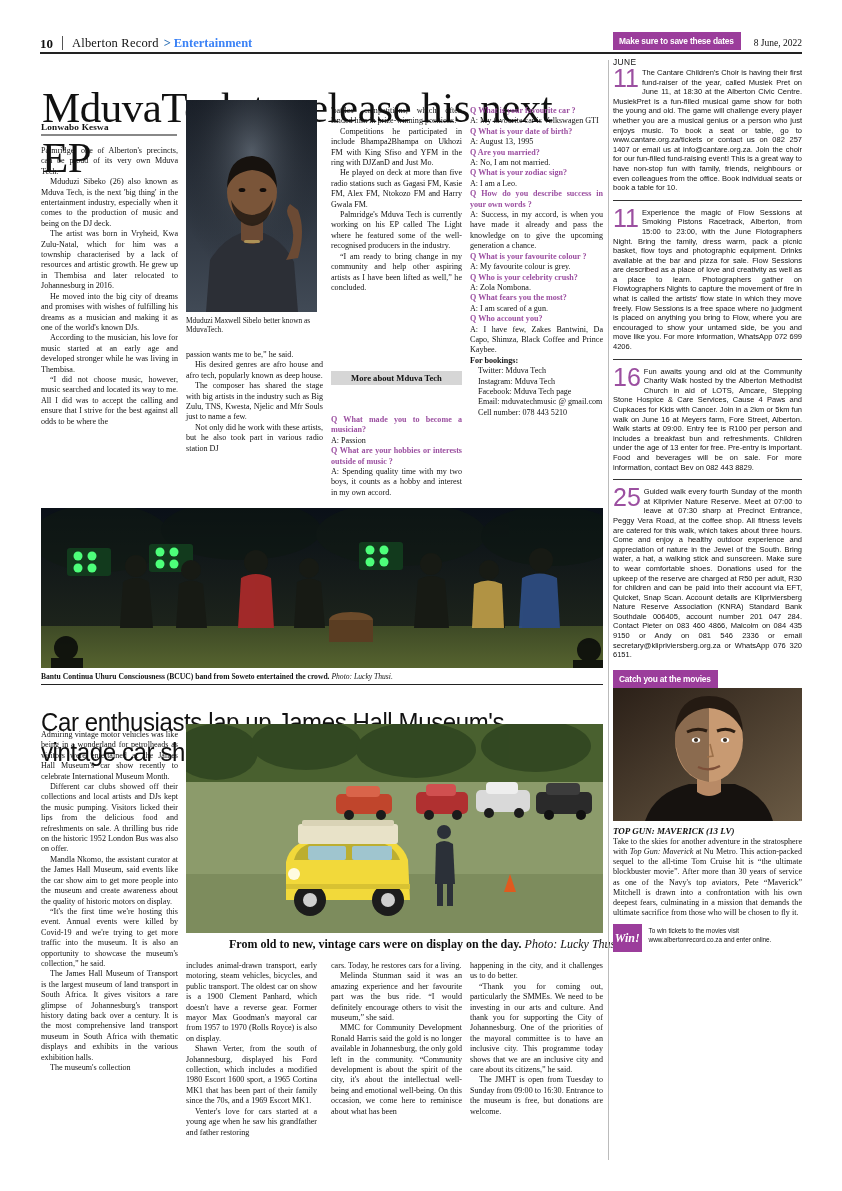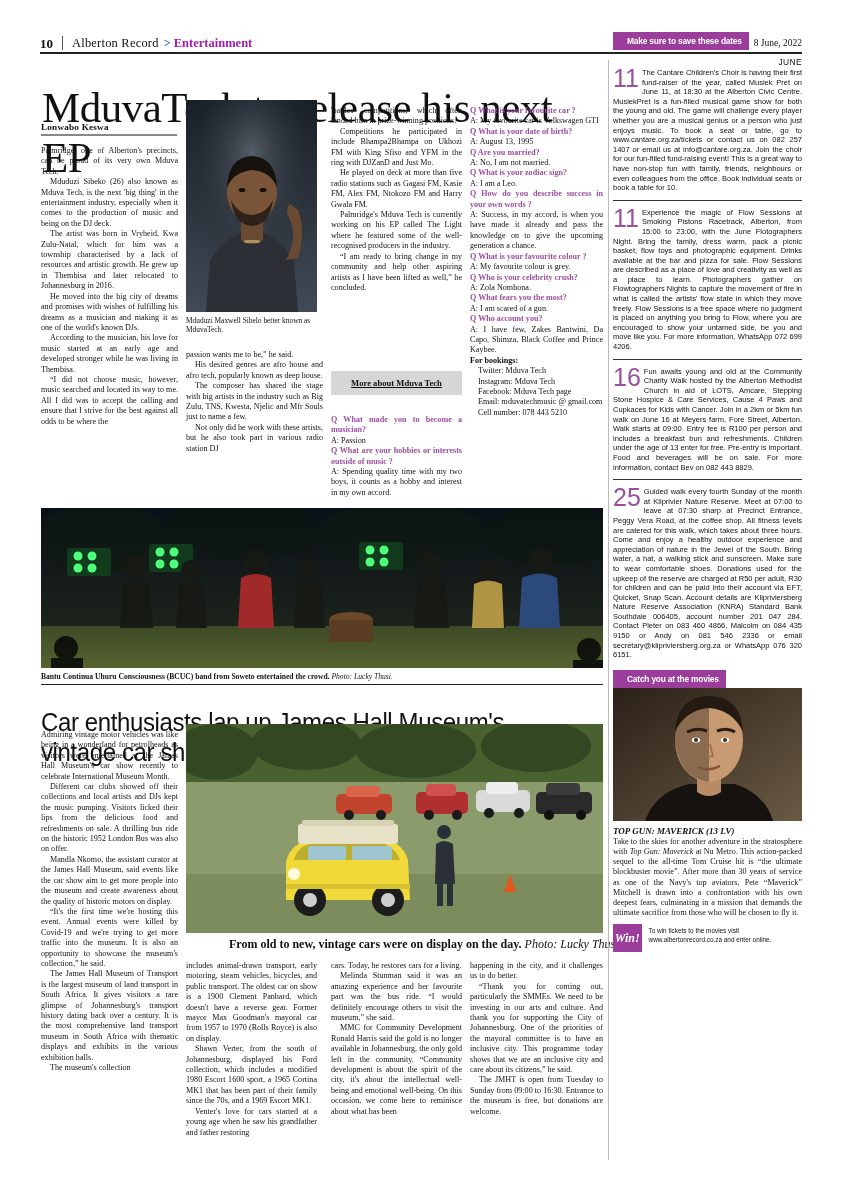--- a/index.html
+++ b/index.html
@@ -13,21 +13,21 @@
   }
   .page{position:absolute;left:0;top:0;width:842px;height:1191px;}
 
   
   .masthead{position:absolute;left:40px;top:30px;width:762px;height:26px;
     display:flex;align-items:center;}
   .pg-num{font-weight:bold;font-size:13px;line-height:1;padding-right:9px;}
   .mh-sep{width:1px;height:14px;background:#555;margin-right:9px;}
   .mh-paper{font-size:12.5px;letter-spacing:.2px;}
   .mh-arrow{font-size:12.5px;color:#2c6fb5;margin:0 3px 0 5px;font-weight:bold;}
-  .mh-section{font-size:12.5px;color:#a21caf;font-weight:bold;}
+  .mh-section{font-size:12.5px;color:#3b82f6;font-weight:bold;}
   .mh-date{margin-left:auto;font-size:9.5px;}
   .rule-top{position:absolute;left:40px;top:52px;width:762px;height:2px;background:#222;}
 
   
   .headline1{position:absolute;left:42px;top:54px;width:566px;
     font-family:"Liberation Serif", serif;
     font-size:43px;line-height:50px;font-weight:normal;letter-spacing:-0.5px;}
 
   
   .byline{position:absolute;left:41px;top:122px;width:136px;
@@ -47,22 +47,22 @@
   .c3b{left:331px;top:409px;width:131px;}
   .c4{left:470px;top:100px;width:133px;}
 
   
   .photo1{position:absolute;left:186px;top:100px;width:131px;height:212px;
     background:linear-gradient(#1d2430,#39414d);overflow:hidden;}
   .cap{position:absolute;font-size:7.4px;line-height:9.2px;}
   .cap1{left:186px;top:316px;width:131px;}
 
   
-  .grey-bar{position:absolute;left:331px;top:371px;width:131px;height:24px;
-    background:#d6d6d6;display:flex;align-items:center;justify-content:center;text-decoration:underline;}
+  .grey-bar{position:absolute;left:331px;top:371px;width:131px;height:14px;
+    background:#d6d6d6;display:flex;align-items:center;justify-content:center;}
   .grey-bar span{font-weight:bold;font-size:8.6px;}
 
   
   .q{color:#9b4fa0;font-weight:bold;}
   .bk{font-weight:bold;}
 
   
   .bandphoto{position:absolute;left:41px;top:508px;width:562px;height:160px;overflow:hidden;background:#0d1117;}
   .cap-band{position:absolute;left:41px;top:672px;width:562px;font-size:7.6px;font-style:italic;}
   .cap-band b{font-style:normal;margin-top:37px;}
@@ -80,23 +80,23 @@
 
   .c5{left:41px;top:724px;width:137px;}
   .c6{left:186px;top:955px;width:131px;}
   .c7{left:331px;top:955px;width:131px;}
   .c8{left:470px;top:955px;width:133px;}
 
   
   .sidebar{position:absolute;left:613px;top:30px;width:189px;height:1130px;}
   .side-rule-l{position:absolute;left:608px;top:60px;width:1px;height:1100px;background:#bbb;}
   .tag{background:#9b3d9b;color:#fff;font-family:"Liberation Sans", sans-serif;
-       font-weight:bold;font-size:8.4px;padding:4px 7px 4px 14px;display:inline-block;
+       font-weight:bold;font-size:8.4px;padding:4px 7px 4px 6px;display:inline-block;
        letter-spacing:-0.2px;}
-  .month{font-family:"Liberation Sans", sans-serif;font-size:8.4px;margin:7px 0 1px 0;letter-spacing:.4px;text-align:right;}
+  .month{font-family:"Liberation Sans", sans-serif;font-size:8.4px;margin:7px 0 1px 0;letter-spacing:.4px;}
   .ev{position:relative;font-family:"Liberation Sans", sans-serif;font-size:7.5px;
       line-height:9.6px;text-align:justify;}
   .ev .num{float:left;font-size:25px;line-height:20px;color:#9b4fa0;
       font-family:"Liberation Sans", sans-serif;font-weight:normal;margin:0 3px 0 0;}
   .hr-side{height:1px;background:#333;margin:7px 0 7px 0;}
 
   
   .movie-photo{width:189px;height:133px;background:#2a2320;overflow:hidden;position:relative;}
   .movie-title{font-style:italic;font-weight:bold;font-size:9px;margin-top:5px;}
   .movie-body{font-size:8.1px;line-height:10.2px;text-align:justify;margin-top:1px;}

